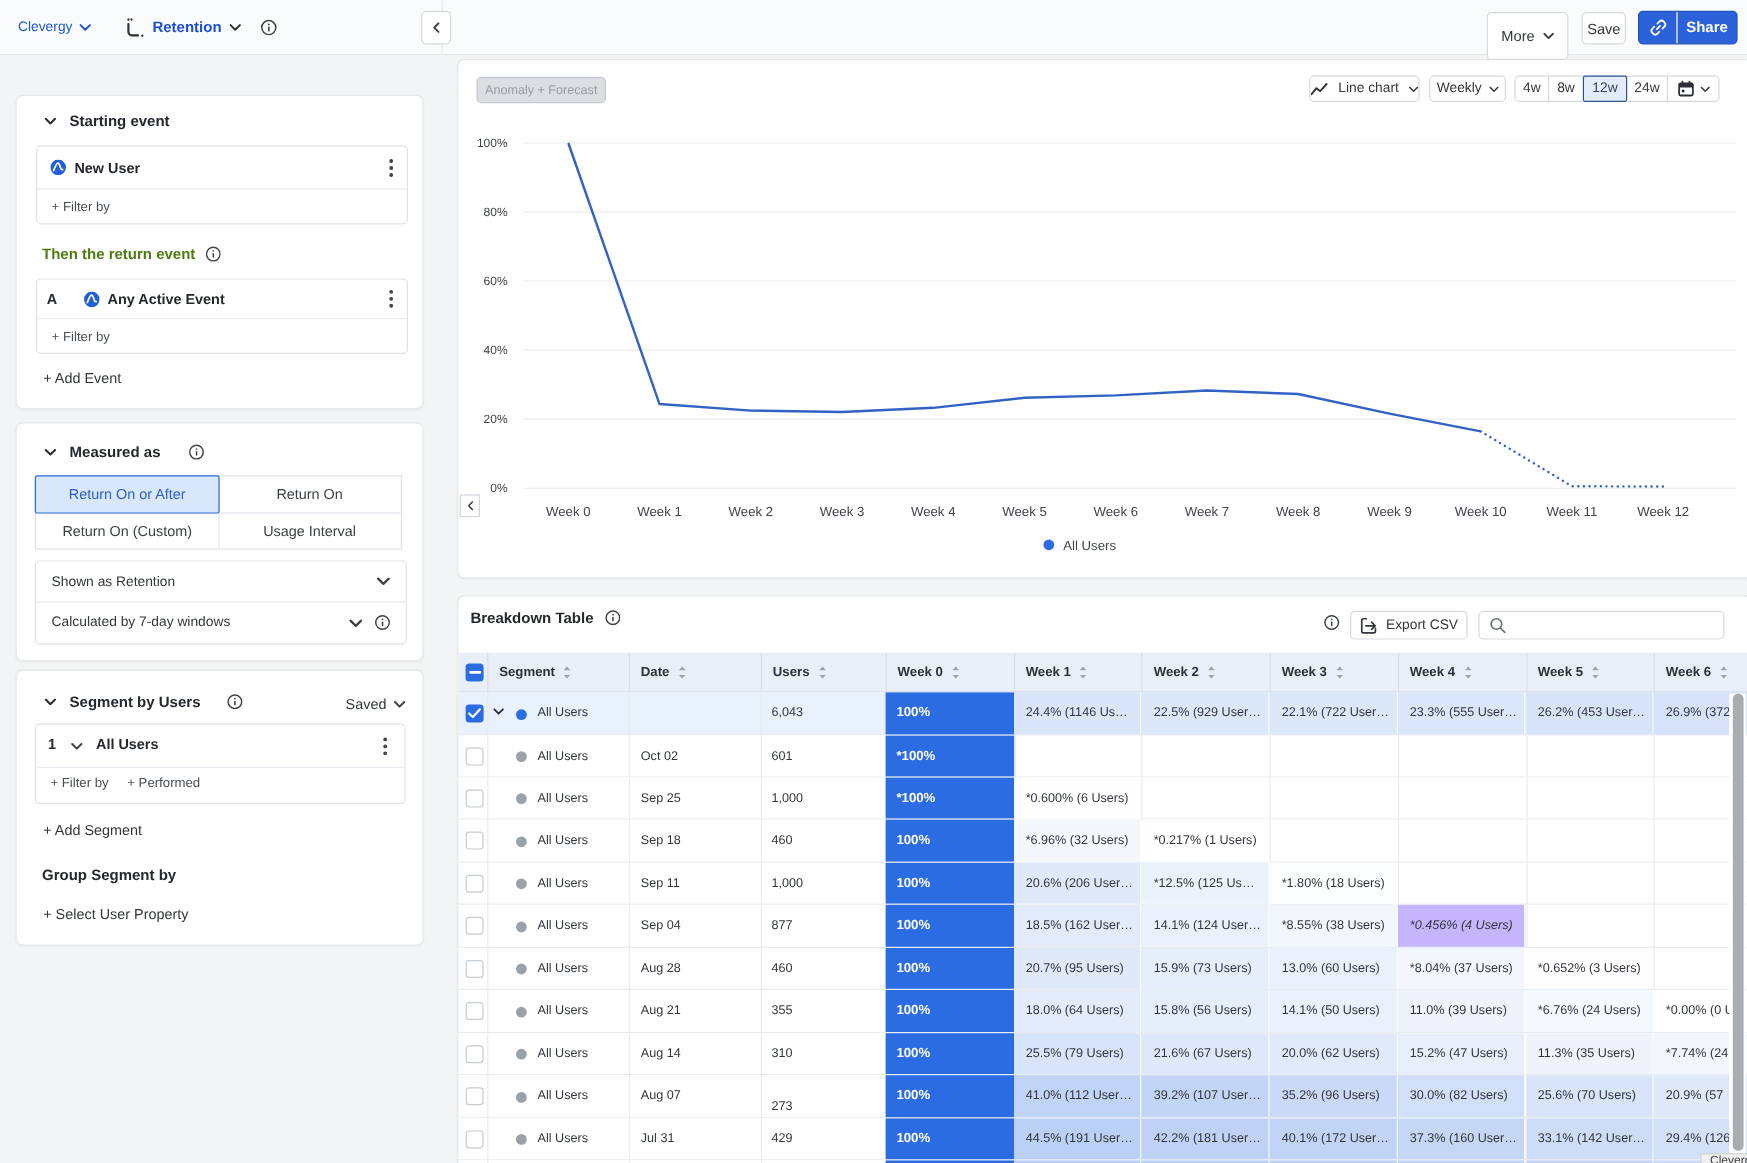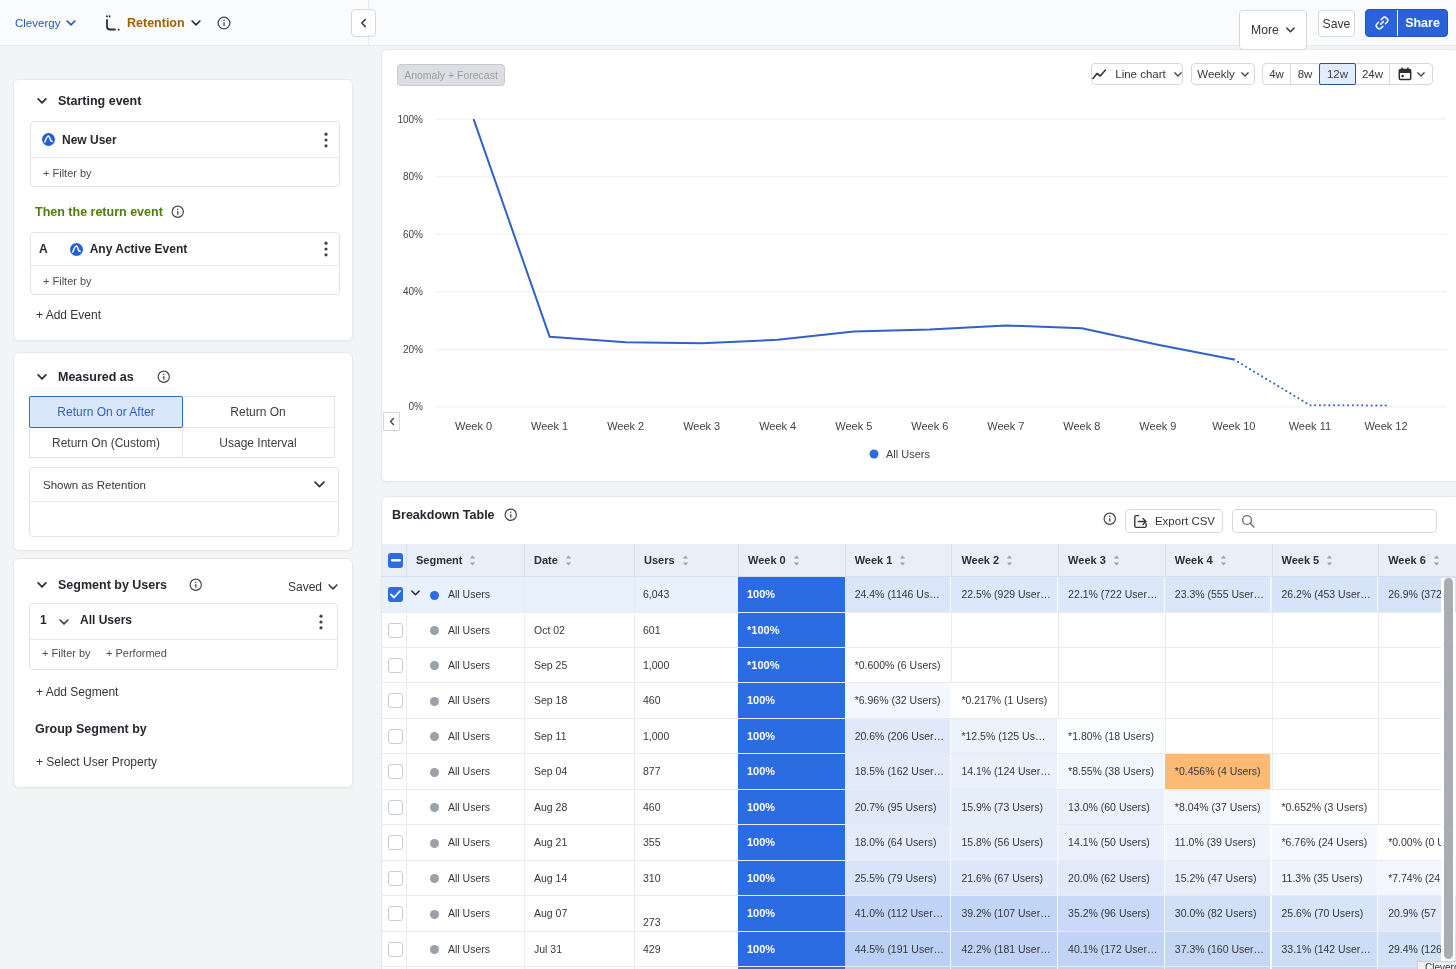--- a/index.html
+++ b/index.html
@@ -17,21 +17,21 @@
       <svg width="10" height="6" viewBox="0 0 10 6.2" fill="none">
         <path d="M1 1l4 4 4-4" stroke="#2257c9" stroke-width="1.7" stroke-linecap="round" stroke-linejoin="round"></path>
       </svg>
     </div>
 <div class="flex abs" style="left:104px;top:0;height:46px;gap:6px;">
       <svg width="17" height="17" viewBox="0 0 17 17" fill="none">
         <path d="M3 1.2v0.2 M5.6 1.2v0.2" stroke="#2b2f36" stroke-width="1.8" stroke-linecap="round"></path>
         <path d="M3 5v6.5a3 3 0 0 0 3 3h5" stroke="#2b2f36" stroke-width="1.8" stroke-linecap="round" fill="none"></path>
         <path d="M14.6 14.7v0.1" stroke="#2b2f36" stroke-width="1.9" stroke-linecap="round"></path>
       </svg>
-      <span style="color:#a16207;font-size:12.5px;font-weight:bold;text-align:right;">Retention</span>
+      <span style="color:#1d4ed8;font-size:12.5px;font-weight:bold;text-align:right;">Retention</span>
       <svg width="10" height="6" viewBox="0 0 10 6.2" fill="none">
         <path d="M1 1l4 4 4-4" stroke="#2b2f36" stroke-width="1.7" stroke-linecap="round" stroke-linejoin="round"></path>
       </svg>
       <span style="width:4px;"></span>
       <svg width="14" height="14" viewBox="0 0 16 16" fill="none">
         <circle cx="8" cy="8" r="6.7" stroke="#3f444b" stroke-width="1.4"></circle>
         <rect x="7.3" y="7" width="1.5" height="4.6" rx="0.7" fill="#3f444b"></rect>
         <rect x="7.2" y="4.1" width="1.7" height="1.7" rx="0.8" fill="#3f444b"></rect>
       </svg>
     </div>
@@ -136,20 +136,33 @@
 <div style="position:absolute;left:-1px;top:-1px;width:154px;height:32px;background:#d9e7fb;border:1.5px solid #2e6bdb;border-radius:2px;display:flex;align-items:center;justify-content:center;font-size:12px;color:#2d5fc7;">Return On or After</div>
 </div>
 <div style="position:absolute;left:15px;top:114px;width:310px;height:70px;border:1px solid #dfe3e8;border-radius:4px;">
 <div class="flex" style="height:34px;padding:0 13px;border-bottom:1px solid #e7eaee;">
         <span style="font-size:11.5px;color:#33373d;">Shown as Retention</span>
         <span style="margin-left:auto;">
           <svg width="11" height="7" viewBox="0 0 10 6.2" fill="none">
             <path d="M1 1l4 4 4-4" stroke="#3c4046" stroke-width="1.7" stroke-linecap="round" stroke-linejoin="round"></path>
           </svg>
         </span>
+      </div>
+<div class="flex" style="height:34px;padding:0 13px;gap:10px;">
+        <span style="font-size:11.5px;color:#33373d;">Calculated by 7-day windows</span>
+        <span style="margin-left:auto;">
+          <svg width="11" height="7" viewBox="0 0 10 6.2" fill="none">
+            <path d="M1 1l4 4 4-4" stroke="#3c4046" stroke-width="1.7" stroke-linecap="round" stroke-linejoin="round"></path>
+          </svg>
+        </span>
+        <svg width="13.5" height="13.5" viewBox="0 0 16 16" fill="none">
+          <circle cx="8" cy="8" r="6.7" stroke="#3f444b" stroke-width="1.4"></circle>
+          <rect x="7.3" y="7" width="1.5" height="4.6" rx="0.7" fill="#3f444b"></rect>
+          <rect x="7.2" y="4.1" width="1.7" height="1.7" rx="0.8" fill="#3f444b"></rect>
+        </svg>
       </div>
 </div>
 </div>
 <div class="panel" style="left:13px;top:558px;width:340px;height:230px;">
 <div class="flex" style="position:absolute;left:23px;top:19px;gap:11px;">
       <svg width="10" height="6" viewBox="0 0 10 6.2" fill="none">
         <path d="M1 1l4 4 4-4" stroke="#2b2f36" stroke-width="1.8" stroke-linecap="round" stroke-linejoin="round"></path>
       </svg>
       <span style="font-size:12.5px;font-weight:bold;color:#24282e;">Segment by Users</span>
       <span style="width:0px;"></span>
@@ -462,21 +475,21 @@
 <div class="abs" style="left:252.0px;top:257.4px;width:1px;height:35.5px;background:#e9ecf0;"></div>
 <div class="abs" style="left:6px;top:267.4px;width:15px;height:15px;background:#fff;border:1.5px solid #c6ccd3;border-radius:3px;"></div>
 <span style="position:absolute;left:48px;top:270.9px;width:9px;height:9px;border-radius:50%;background:#9ba1a8;"></span>
     <span style="position:absolute;left:66px;top:268.4px;font-size:10.5px;color:#33373d;">All Users</span>
 <div class="abs" style="left:152px;top:268.4px;font-size:10.5px;color:#33373d;">Sep 04</div>
 <div class="abs" style="left:261px;top:268.4px;font-size:10.5px;color:#33373d;">877</div>
 <div class="abs" style="left:356.0px;top:257.4px;width:107.7px;height:34.5px;background:#2b6ce2;color:#fff;font-size:11px;font-weight:bold;line-height:34.5px;padding-left:9px;border-right:1px solid #fff;">100%</div>
 <div class="abs" style="left:462.7px;top:257.4px;width:106.7px;height:34.5px;background:rgb(227,235,251);font-size:10.5px;color:#33373d;line-height:34.5px;padding-left:10px;white-space:nowrap;overflow:hidden;border-right:1px solid rgba(255,255,255,0.85);">18.5% (162 User…</div>
 <div class="abs" style="left:569.4px;top:257.4px;width:106.7px;height:34.5px;background:rgb(234,240,252);font-size:10.5px;color:#33373d;line-height:34.5px;padding-left:10px;white-space:nowrap;overflow:hidden;border-right:1px solid rgba(255,255,255,0.85);">14.1% (124 User…</div>
 <div class="abs" style="left:676.1px;top:257.4px;width:106.7px;height:34.5px;background:rgb(242,246,253);font-size:10.5px;color:#33373d;line-height:34.5px;padding-left:10px;white-space:nowrap;overflow:hidden;border-right:1px solid rgba(255,255,255,0.85);">*8.55% (38 Users)</div>
-<div class="abs" style="left:782.8px;top:257.4px;width:106.7px;height:34.5px;background:#fdba74;font-size:10.5px;color:#33373d;line-height:34.5px;padding-left:10px;white-space:nowrap;overflow:hidden;border-right:1px solid rgba(255,255,255,0.85);">*0.456% (4 Users)</div>
+<div class="abs" style="left:782.8px;top:257.4px;width:106.7px;height:34.5px;background:#c4b5fd;font-size:10.5px;color:#33373d;line-height:34.5px;padding-left:10px;white-space:nowrap;overflow:hidden;border-right:1px solid rgba(255,255,255,0.85);font-style:italic;">*0.456% (4 Users)</div>
 <div class="abs" style="left:889.5px;top:257.4px;width:1px;height:35.5px;background:#e9ecf0;"></div>
 <div class="abs" style="left:996.2px;top:257.4px;width:1px;height:35.5px;background:#e9ecf0;"></div>
 <div class="abs" style="left:0;top:292.8px;width:1079px;height:35.5px;background:#fff;border-bottom:1px solid #e9ecef;"></div>
 <div class="abs" style="left:24.0px;top:292.8px;width:1px;height:35.5px;background:#e9ecf0;"></div>
 <div class="abs" style="left:142.0px;top:292.8px;width:1px;height:35.5px;background:#e9ecf0;"></div>
 <div class="abs" style="left:252.0px;top:292.8px;width:1px;height:35.5px;background:#e9ecf0;"></div>
 <div class="abs" style="left:6px;top:302.8px;width:15px;height:15px;background:#fff;border:1.5px solid #c6ccd3;border-radius:3px;"></div>
 <span style="position:absolute;left:48px;top:306.3px;width:9px;height:9px;border-radius:50%;background:#9ba1a8;"></span>
     <span style="position:absolute;left:66px;top:303.8px;font-size:10.5px;color:#33373d;">All Users</span>
 <div class="abs" style="left:152px;top:303.8px;font-size:10.5px;color:#33373d;">Aug 28</div>

